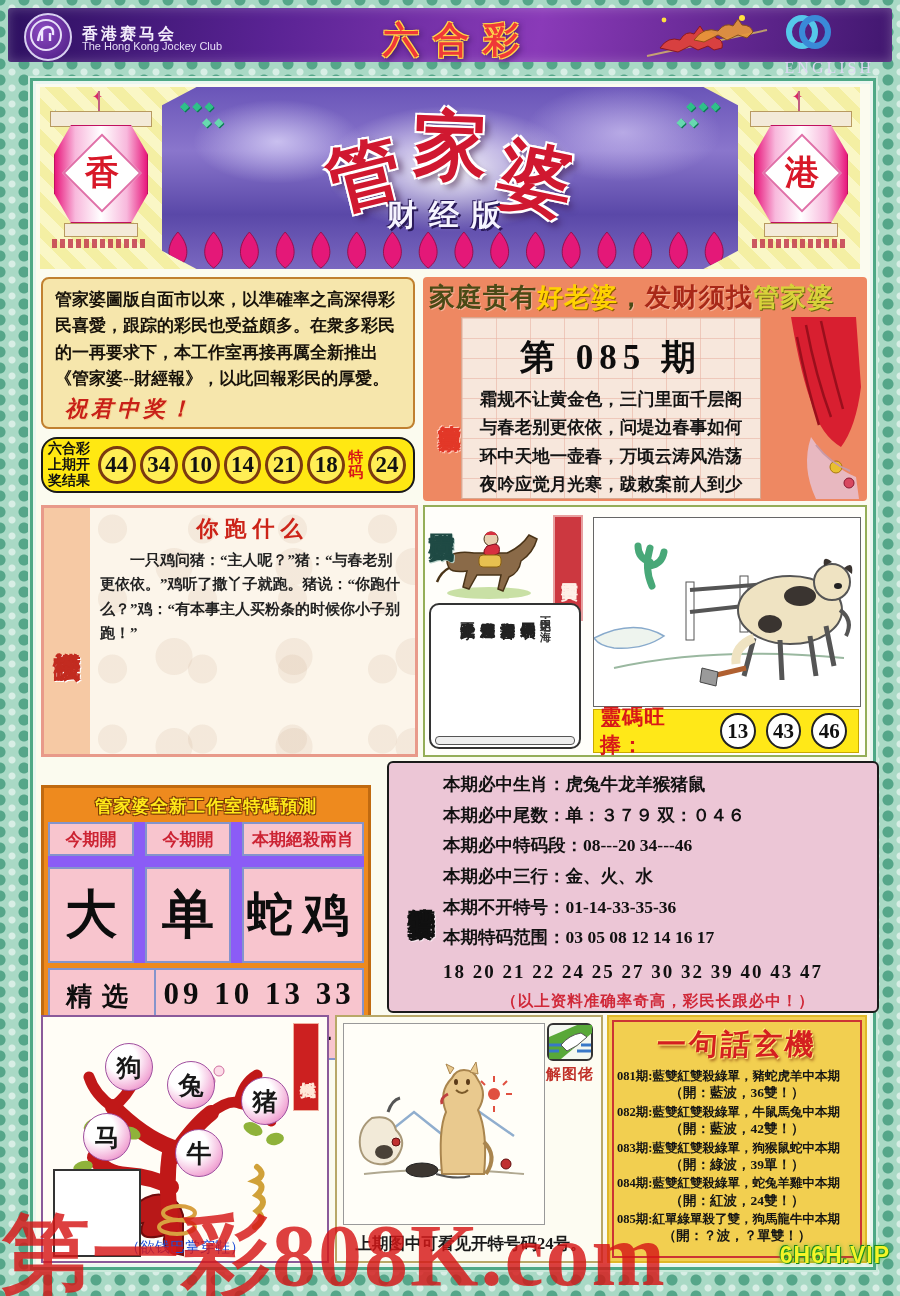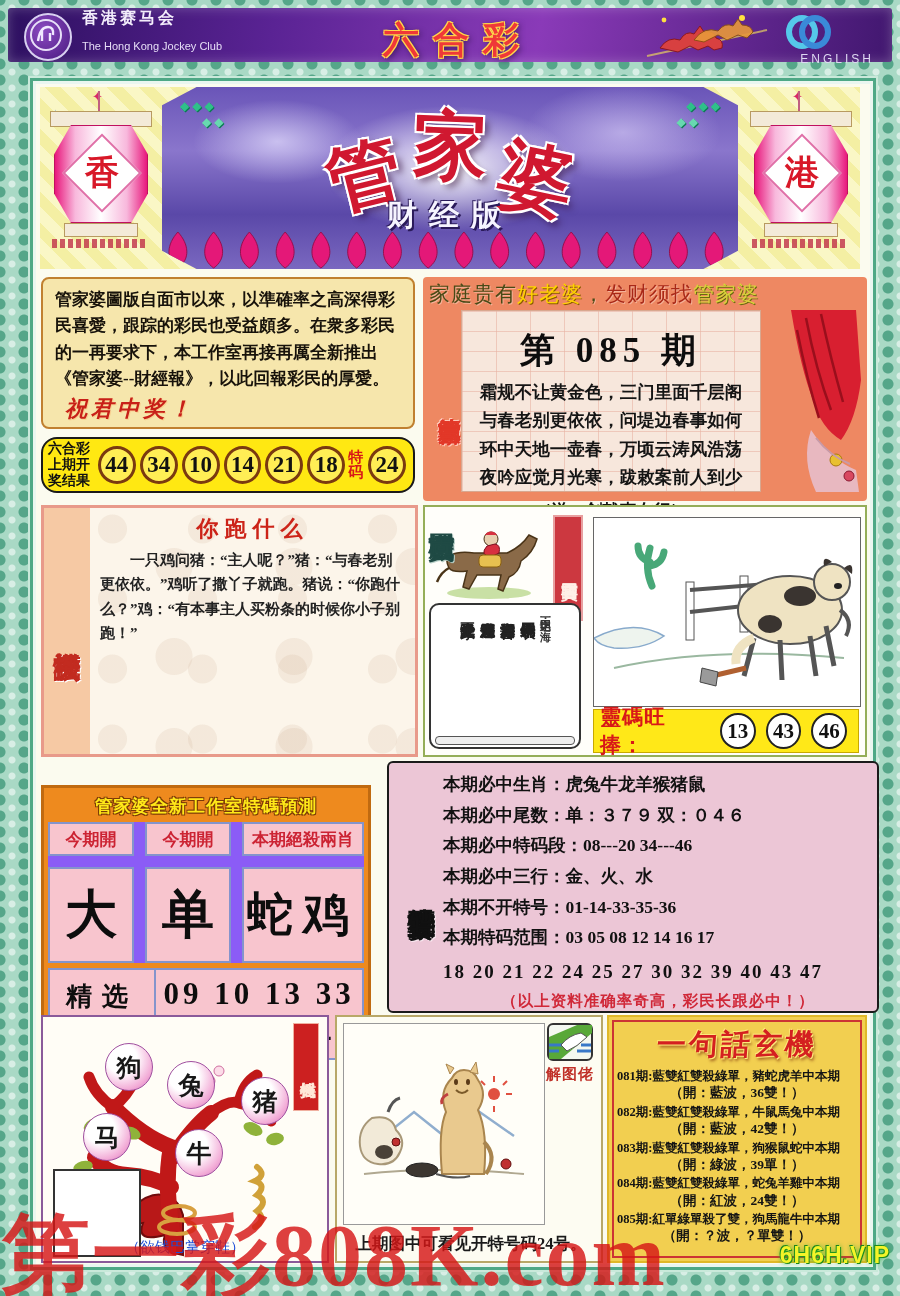--- a/index.html
+++ b/index.html
@@ -16,26 +16,26 @@
   .abs{position:absolute}
   .vtext{writing-mode:vertical-rl;text-orientation:upright}
   .flexc{display:flex;align-items:center;justify-content:center}
 
   
   #header{left:8px;top:8px;width:884px;height:54px;border-radius:3px;
     background:linear-gradient(100deg,#2d1060 0%,#5a2394 30%,#7d35ae 52%,#8a3ab8 60%,#41176f 100%);
     box-shadow:inset 0 0 12px rgba(255,255,255,.25);}
   #hkjc-logo{left:16px;top:5px;width:44px;height:44px;border-radius:50%;
     border:2px solid #d8d0f0;background:radial-gradient(circle at 40% 35%,#8a4ac0,#4a1a80)}
-  .club-cn{left:74px;top:0;color:#f4eefc;font-weight:bold;font-size:16px;letter-spacing:3px;font-family:"Liberation Sans",sans-serif}
+  .club-cn{left:74px;top:16px;color:#f4eefc;font-weight:bold;font-size:16px;letter-spacing:3px;font-family:"Liberation Sans",sans-serif}
   .club-en{left:74px;top:32px;color:#e6ddf6;font-size:11px;font-family:"Liberation Sans",sans-serif}
   #lottery-title{left:0;top:8px;width:900px;text-align:center;
     color:#ef3838;font-size:36px;font-weight:bold;letter-spacing:14px;
     text-shadow:1px 1px 0 #ffd84a,-1px -1px 0 #ffd84a,1px -1px 0 #ffd84a,-1px 1px 0 #ffd84a,2px 2px 6px #30104a}
-  #english-label{right:18px;top:44px;color:#ded8f2;font-size:12px;letter-spacing:3px;font-family:Liberation Sans, sans-serif}
+  #english-label{right:18px;top:51px;color:#ded8f2;font-size:16px;letter-spacing:3px;font-family:Liberation Serif, serif}
   #rings-logo{right:58px;top:6px}
 
   
   #frame{left:30px;top:78px;width:840px;height:1186px;background:#fbfbef;
     border:3px solid #4ea886;box-shadow:inset 0 0 0 3px #eaf6f0, 0 0 0 2px #c9e9da}
 
   
   #masthead{left:7px;top:6px;width:820px;height:182px;display:flex;
     background:repeating-linear-gradient(45deg,#f4efa3 0 11px,#faf7c6 11px 22px),#f4efa3}
   .lantern-box{width:120px;position:relative}
@@ -84,21 +84,21 @@
   #lastdraw{left:8px;top:356px;width:374px;height:56px;background:#ffe812;border:2px solid #1a1a1a;
     border-radius:16px;display:flex;align-items:center;padding:0 5px;box-sizing:border-box}
   #lastdraw .lbl{width:48px;font-size:14px;font-weight:bold;line-height:1.12;color:#111}
   .draw-num{width:38px;height:38px;margin:0 2px;background:#ffee55;border:3px solid #7a3a10;
     border-radius:50%;font-size:23px;font-weight:bold;color:#111;box-sizing:border-box}
   #special-lbl{width:17px;font-size:15px;font-weight:bold;color:#d81818;line-height:1.02;margin:0 1px}
 
   
   #proverb{left:390px;top:196px;width:444px;height:224px;background:#ee8862;border-radius:4px;
     padding:3px 6px;box-sizing:border-box}
-  #prov-banner{font-size:21px;font-weight:normal;white-space:nowrap;letter-spacing:1px;
+  #prov-banner{font-size:26px;font-weight:bold;white-space:nowrap;letter-spacing:1px;
     text-shadow:1px 1px 0 rgba(255,255,255,.35)}
   #prov-banner .c1{color:#4a4a16}
   #prov-banner .c2{color:#ffd200;text-shadow:1px 1px 0 #8a5a00}
   #prov-banner .c3{color:#4a4a16}
   #prov-banner .c4{color:#a82818}
   #prov-banner .c5{color:#d8d23a;text-shadow:1px 1px 0 #6a6a10}
   #prov-row{display:flex;height:182px;margin-top:2px}
   #prov-side{width:32px;color:#e23828;font-size:23px;font-weight:bold;line-height:1.02;
     text-shadow:1px 1px 0 #ffc8b8,-1px -1px 0 #ffc8b8;display:flex;justify-content:center}
   #prov-box{flex:1;background:

